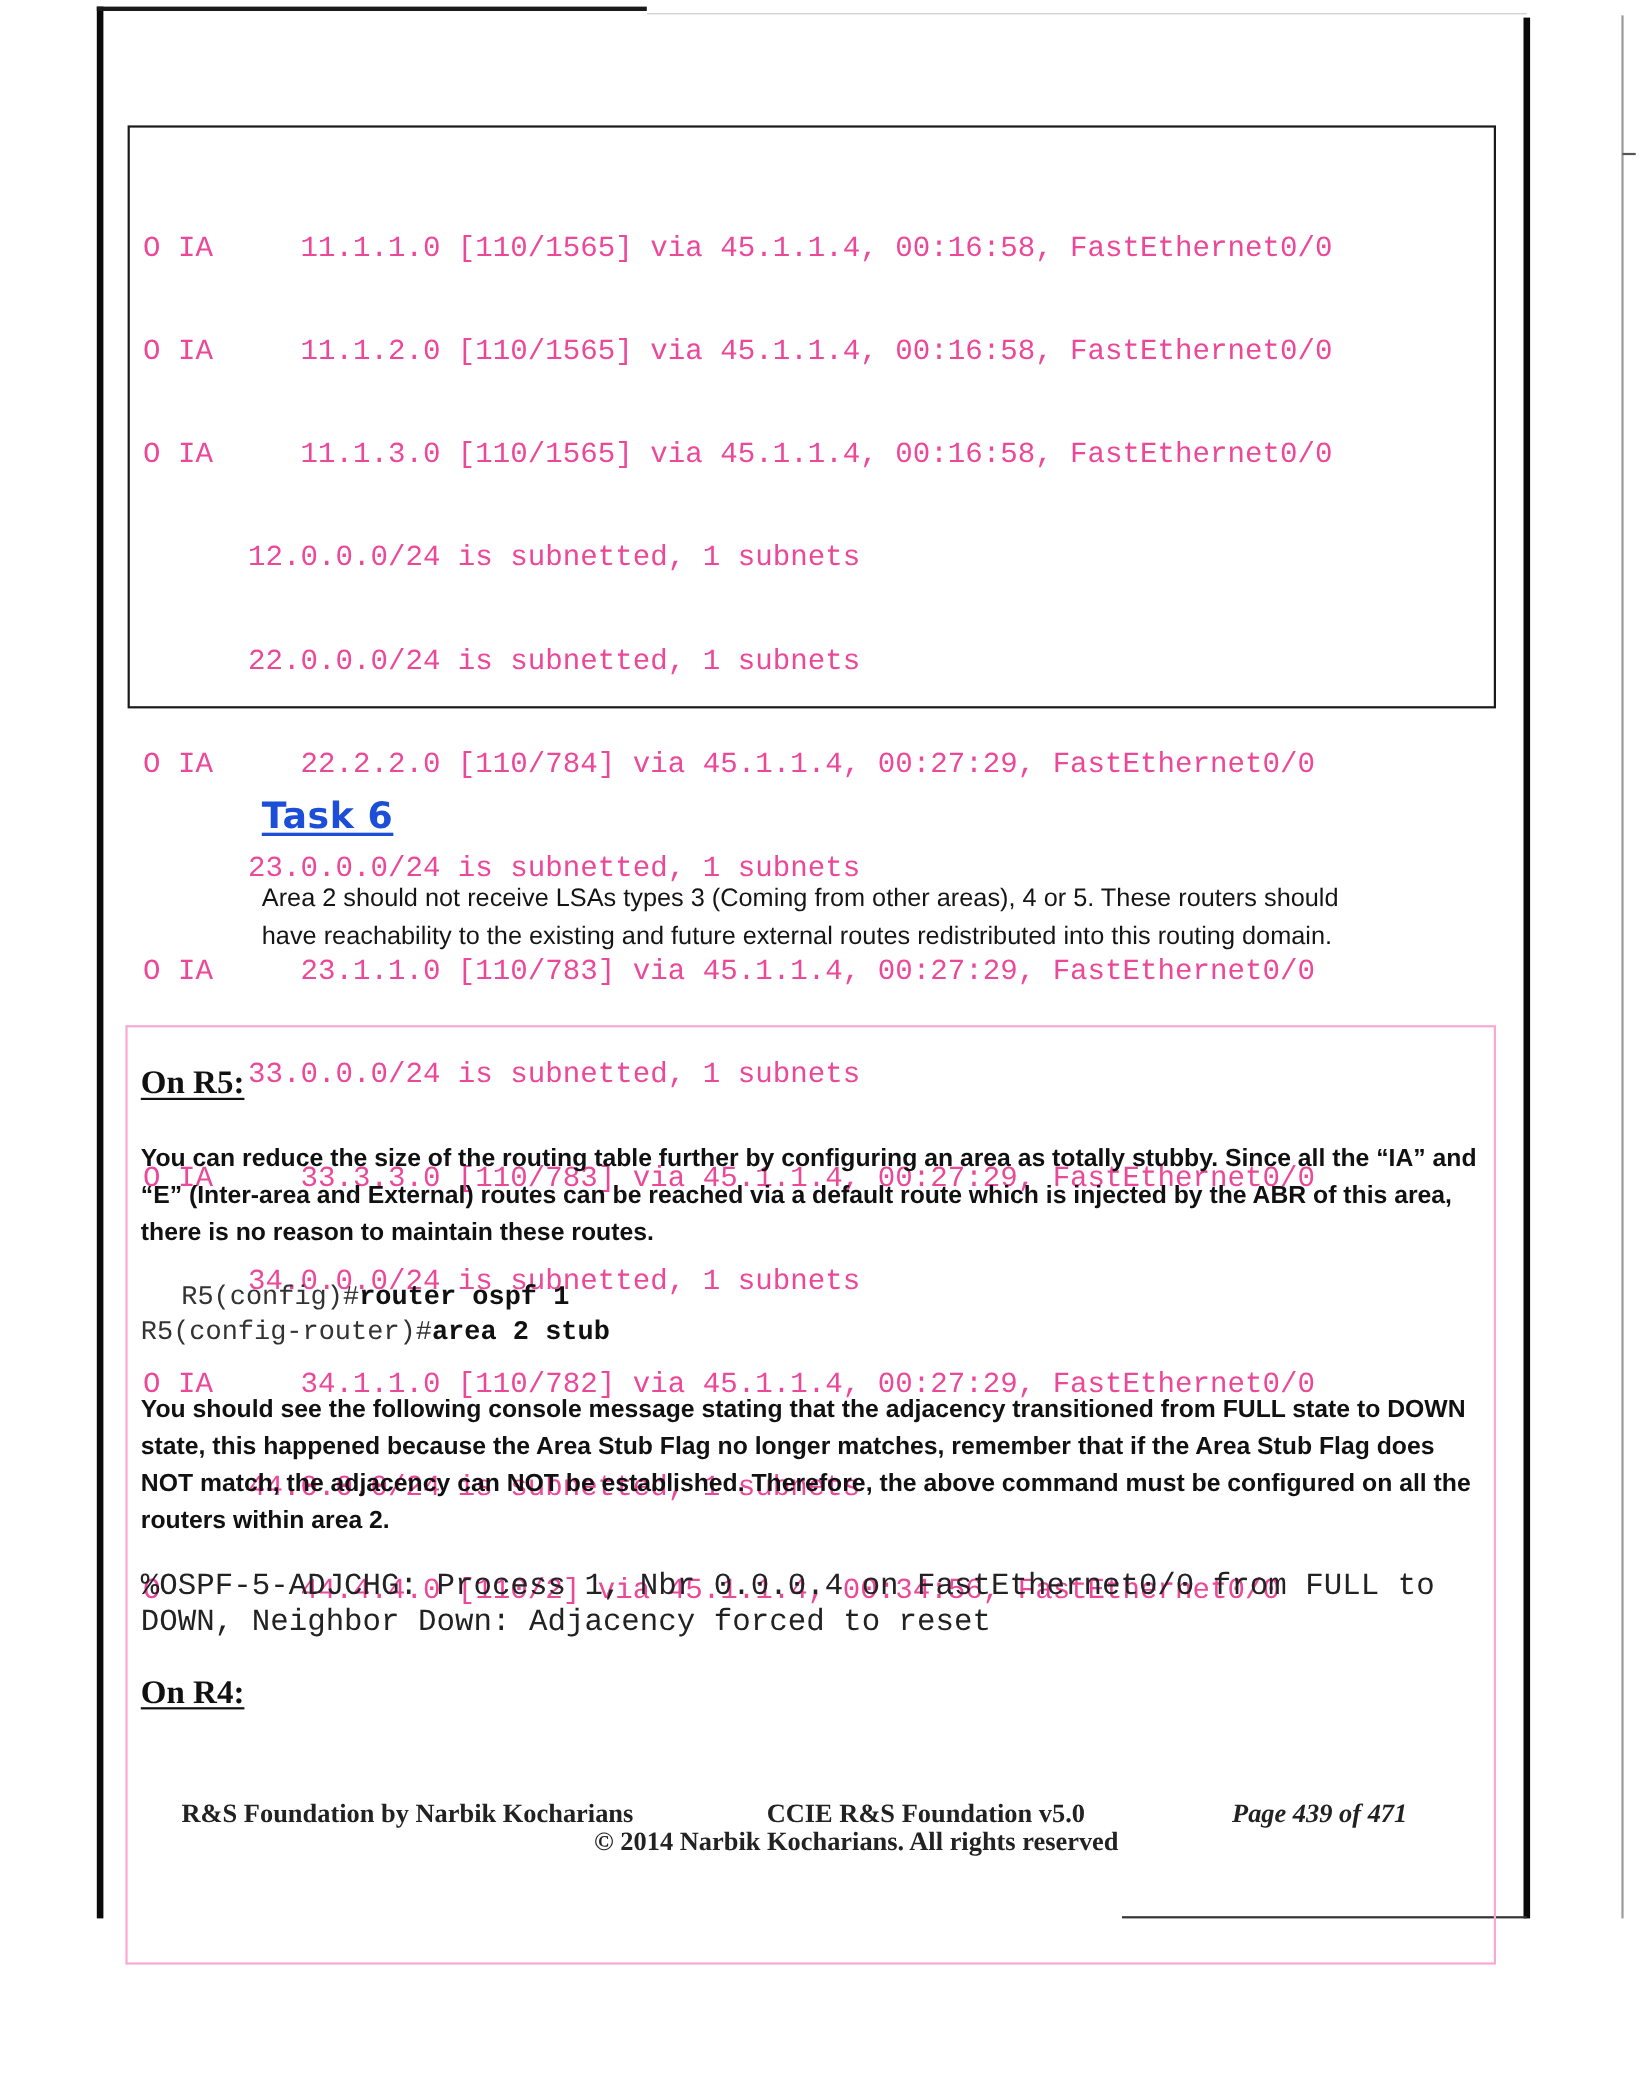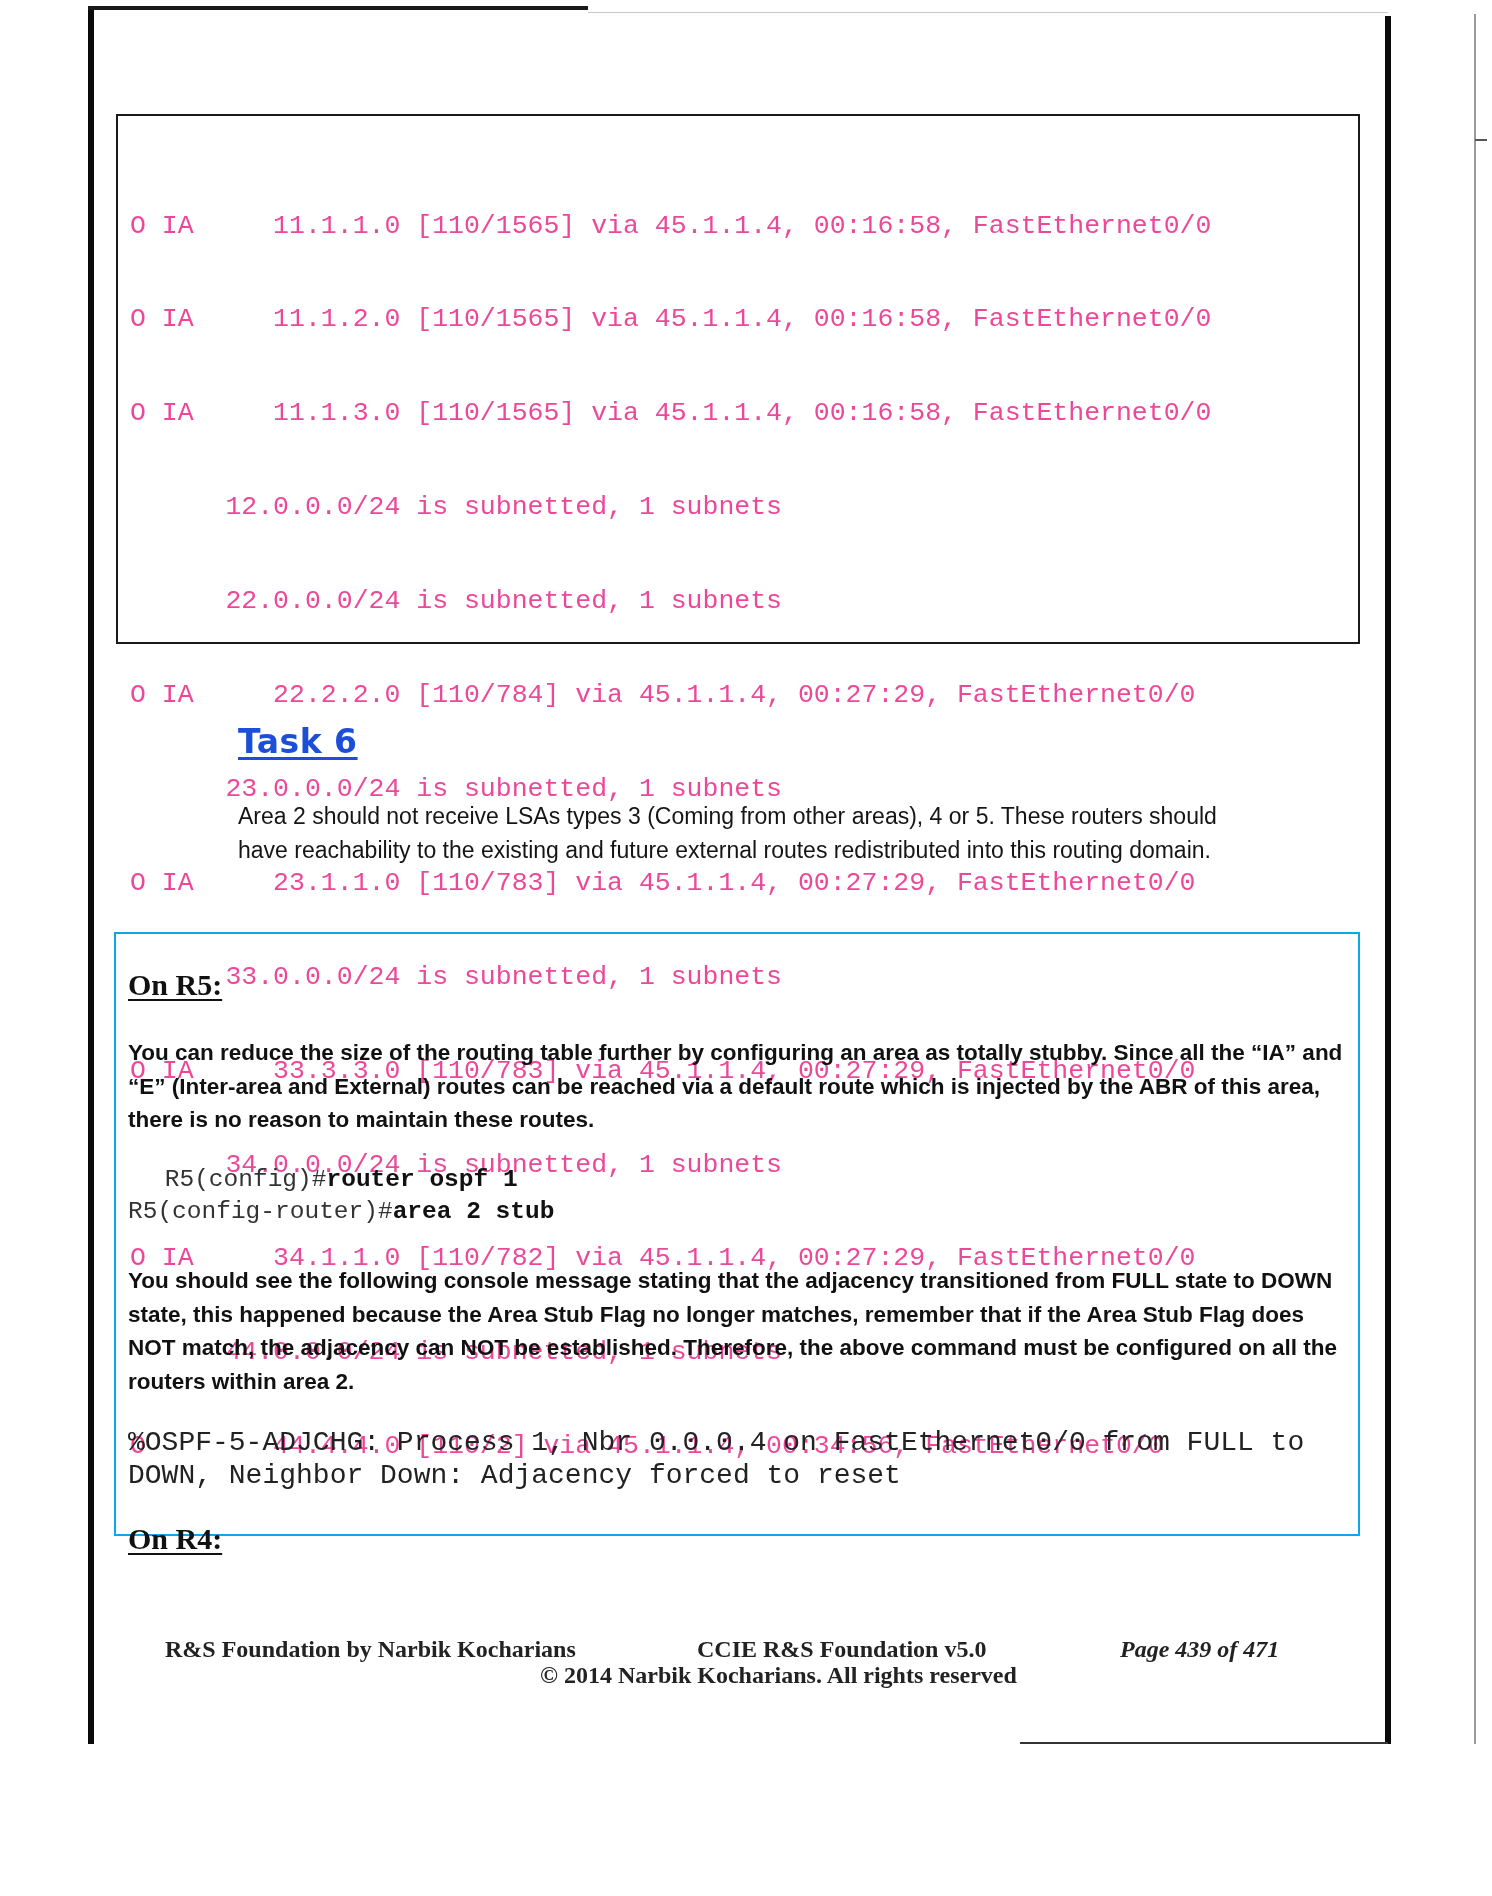--- a/index.html
+++ b/index.html
@@ -34,22 +34,22 @@
       color: #1d4ed8; letter-spacing: 0.5px;
     }
     .task-desc {
       position: absolute; left: 238px; top: 800px; width: 1030px;
       font-family: "Liberation Sans", sans-serif; font-size: 23px; line-height: 33.5px;
       color: #151515;
     }
 
     
     .solution-box {
-      position: absolute; left: 114px; top: 932px; width: 1246px; height: 604px;
-      border: 2px solid #0ea5e9; box-sizing: border-box;
+      position: absolute; left: 114px; top: 932px; width: 1246px; height: 854px;
+      border: 2px solid #f9a8d4; box-sizing: border-box;
     }
     .on-heading {
       position: absolute; left: 12px;
       font-family: "Liberation Serif", serif; font-weight: bold; font-size: 30px;
       text-decoration: underline; text-decoration-thickness: 2px; text-underline-offset: 4px;
       color: #111;
     }
     .bold-para {
       position: absolute; left: 12px; width: 1215px;
       font-family: "Liberation Sans", sans-serif; font-weight: bold; font-size: 22.5px; line-height: 33.5px;

